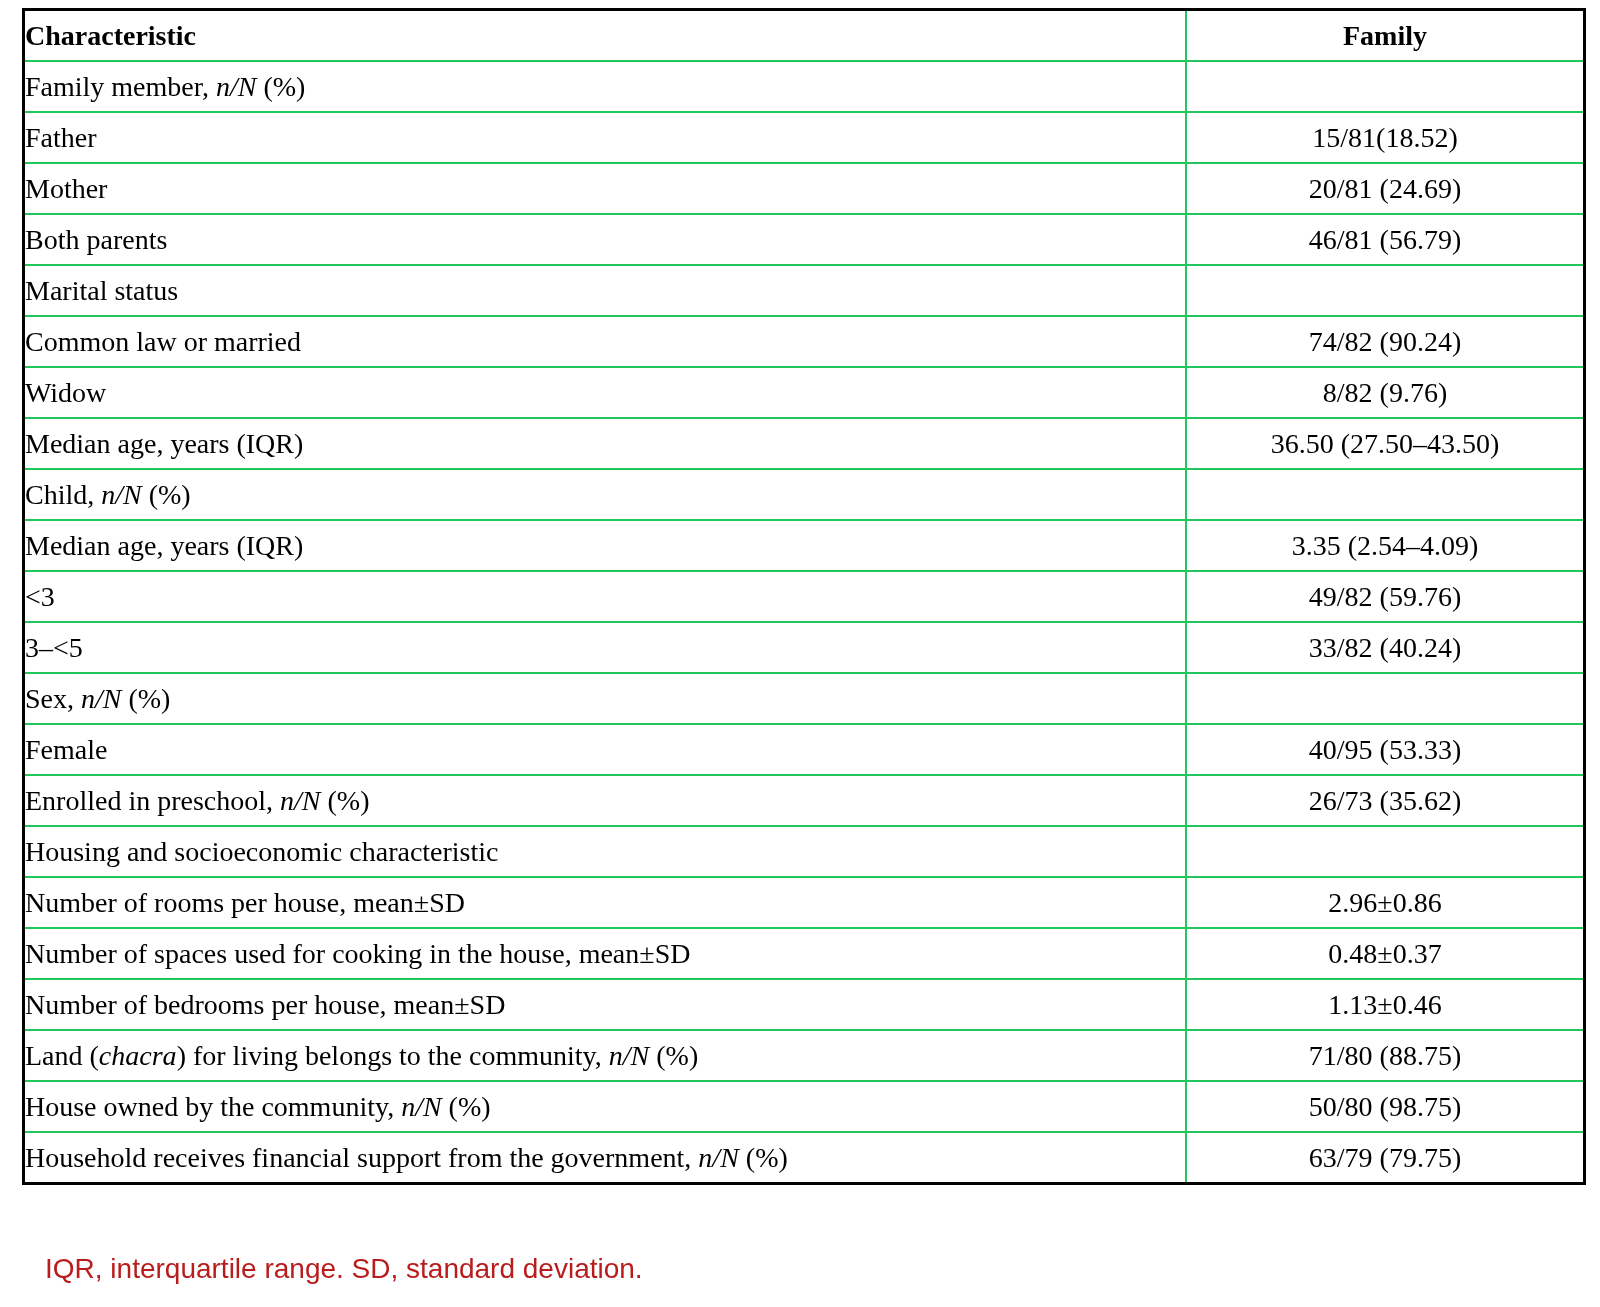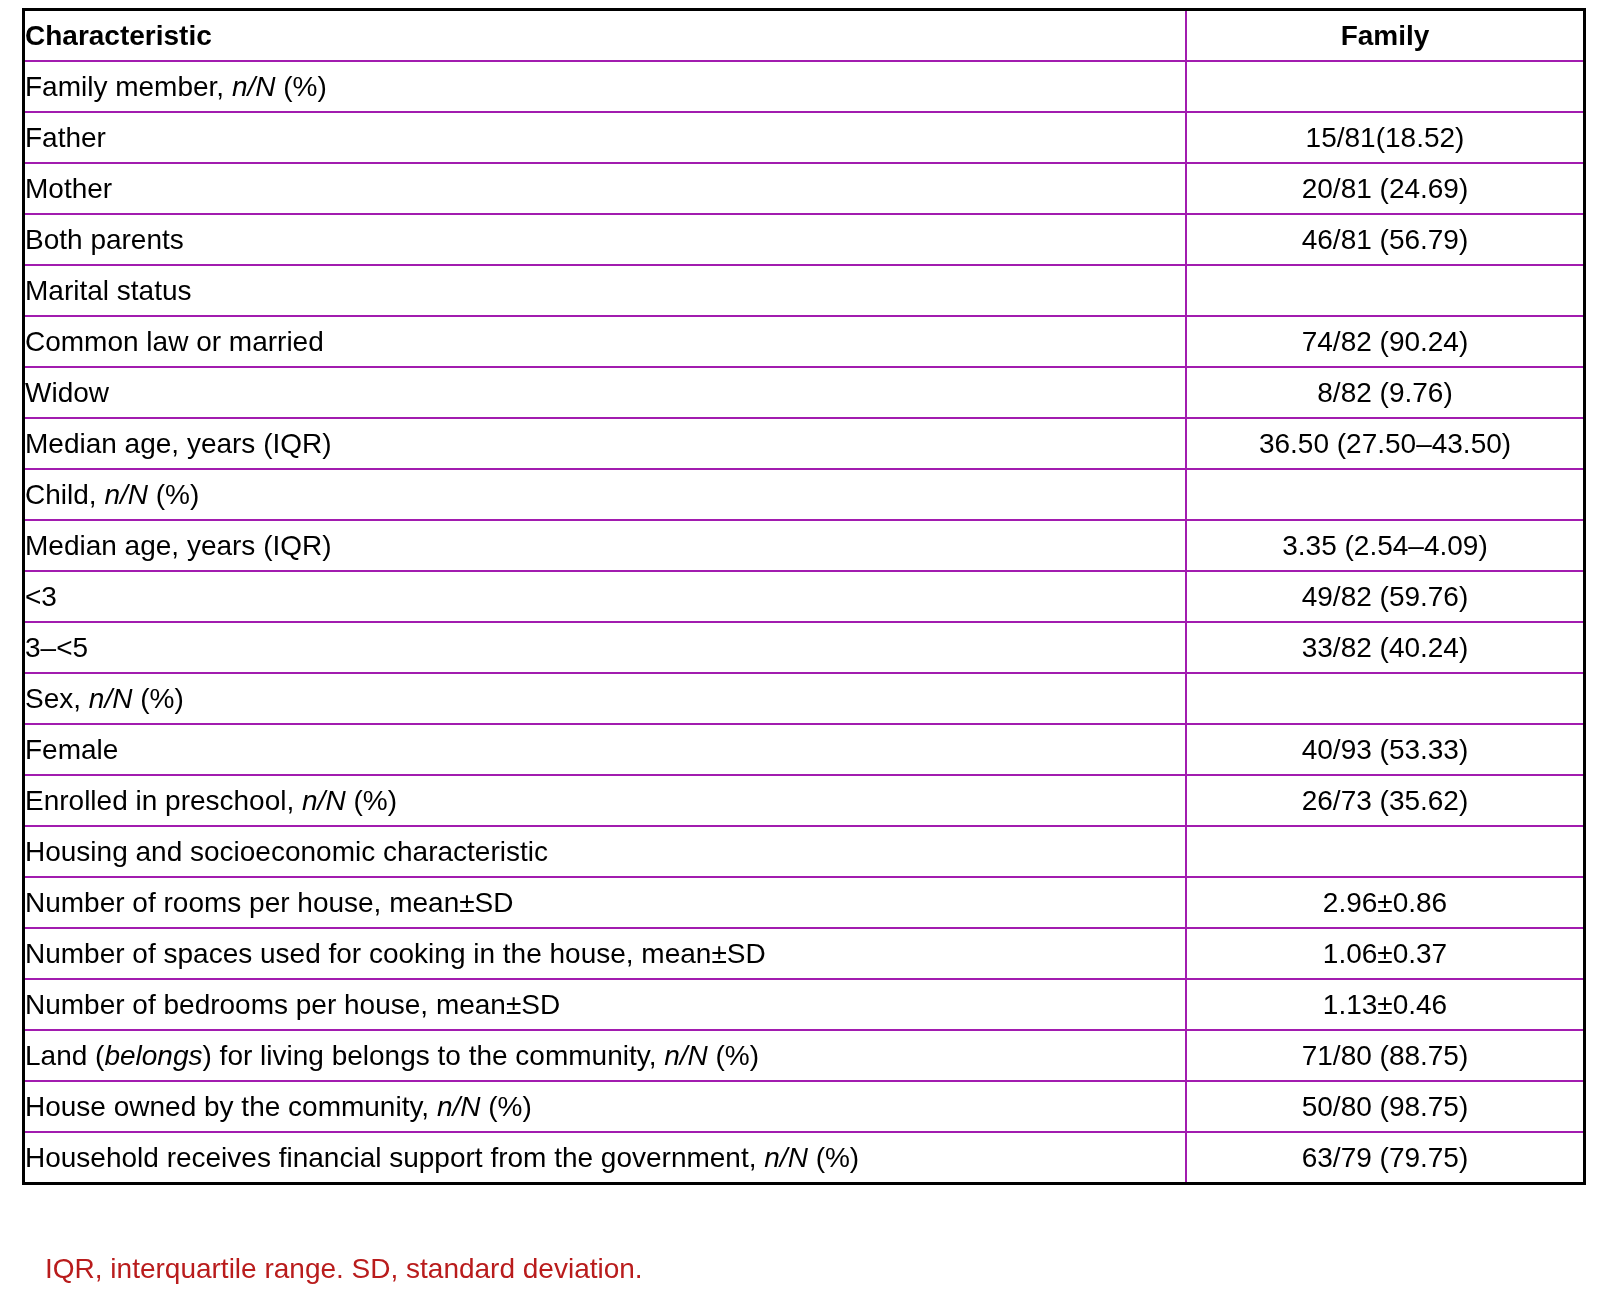--- a/index.html
+++ b/index.html
@@ -21,26 +21,27 @@
     left: 22px;
     top: 8px;
     width: 1556px;
     border-collapse: collapse;
     table-layout: fixed;
     border: 3px solid #000000;
     font-size: 28px;
   }
   table.char-table th,
   table.char-table td {
-    border: 2px solid #a21caf;
+    border: 2px solid #22c55e;
     height: 49px;
     padding: 0;
     vertical-align: middle;
     white-space: nowrap;
     overflow: hidden;
+    font-family: Liberation Serif, serif;
   }
   th.col-char, td.col-char { width: 1160px; text-align: left; }
   th.col-val, td.col-val { width: 396px; text-align: center; }
   th.col-char { padding-left: 16px; font-weight: bold; }
   th.col-val { font-weight: bold; }
   td.indent-0 { padding-left: 16px; }
   td.indent-1 { padding-left: 52px; }
   td.indent-2 { padding-left: 80px; }
   .it { font-style: italic; }
   .footnote {
@@ -110,44 +111,44 @@
         <tr>
           <td class="col-char indent-2"><span>3–&lt;5</span></td>
           <td class="col-val">33/82 (40.24)</td>
         </tr>
         <tr>
           <td class="col-char indent-1"><span>Sex, </span><span class="it">n/N</span><span> (%)</span></td>
           <td class="col-val"></td>
         </tr>
         <tr>
           <td class="col-char indent-2"><span>Female</span></td>
-          <td class="col-val">40/93 (53.33)</td>
+          <td class="col-val">40/95 (53.33)</td>
         </tr>
         <tr>
           <td class="col-char indent-1"><span>Enrolled in preschool, </span><span class="it">n/N</span><span> (%)</span></td>
           <td class="col-val">26/73 (35.62)</td>
         </tr>
         <tr>
           <td class="col-char indent-0"><span>Housing and socioeconomic characteristic</span></td>
           <td class="col-val"></td>
         </tr>
         <tr>
           <td class="col-char indent-1"><span>Number of rooms per house, mean±SD</span></td>
           <td class="col-val">2.96±0.86</td>
         </tr>
         <tr>
           <td class="col-char indent-1"><span>Number of spaces used for cooking in the house, mean±SD</span></td>
-          <td class="col-val">1.06±0.37</td>
+          <td class="col-val">0.48±0.37</td>
         </tr>
         <tr>
           <td class="col-char indent-1"><span>Number of bedrooms per house, mean±SD</span></td>
           <td class="col-val">1.13±0.46</td>
         </tr>
         <tr>
-          <td class="col-char indent-1"><span>Land (</span><span class="it">belongs</span><span>) for living belongs to the community, </span><span class="it">n/N</span><span> (%)</span></td>
+          <td class="col-char indent-1"><span>Land (</span><span class="it">chacra</span><span>) for living belongs to the community, </span><span class="it">n/N</span><span> (%)</span></td>
           <td class="col-val">71/80 (88.75)</td>
         </tr>
         <tr>
           <td class="col-char indent-1"><span>House owned by the community, </span><span class="it">n/N</span><span> (%)</span></td>
           <td class="col-val">50/80 (98.75)</td>
         </tr>
         <tr>
           <td class="col-char indent-1"><span>Household receives financial support from the government, </span><span class="it">n/N</span><span> (%)</span></td>
           <td class="col-val">63/79 (79.75)</td>
         </tr>

